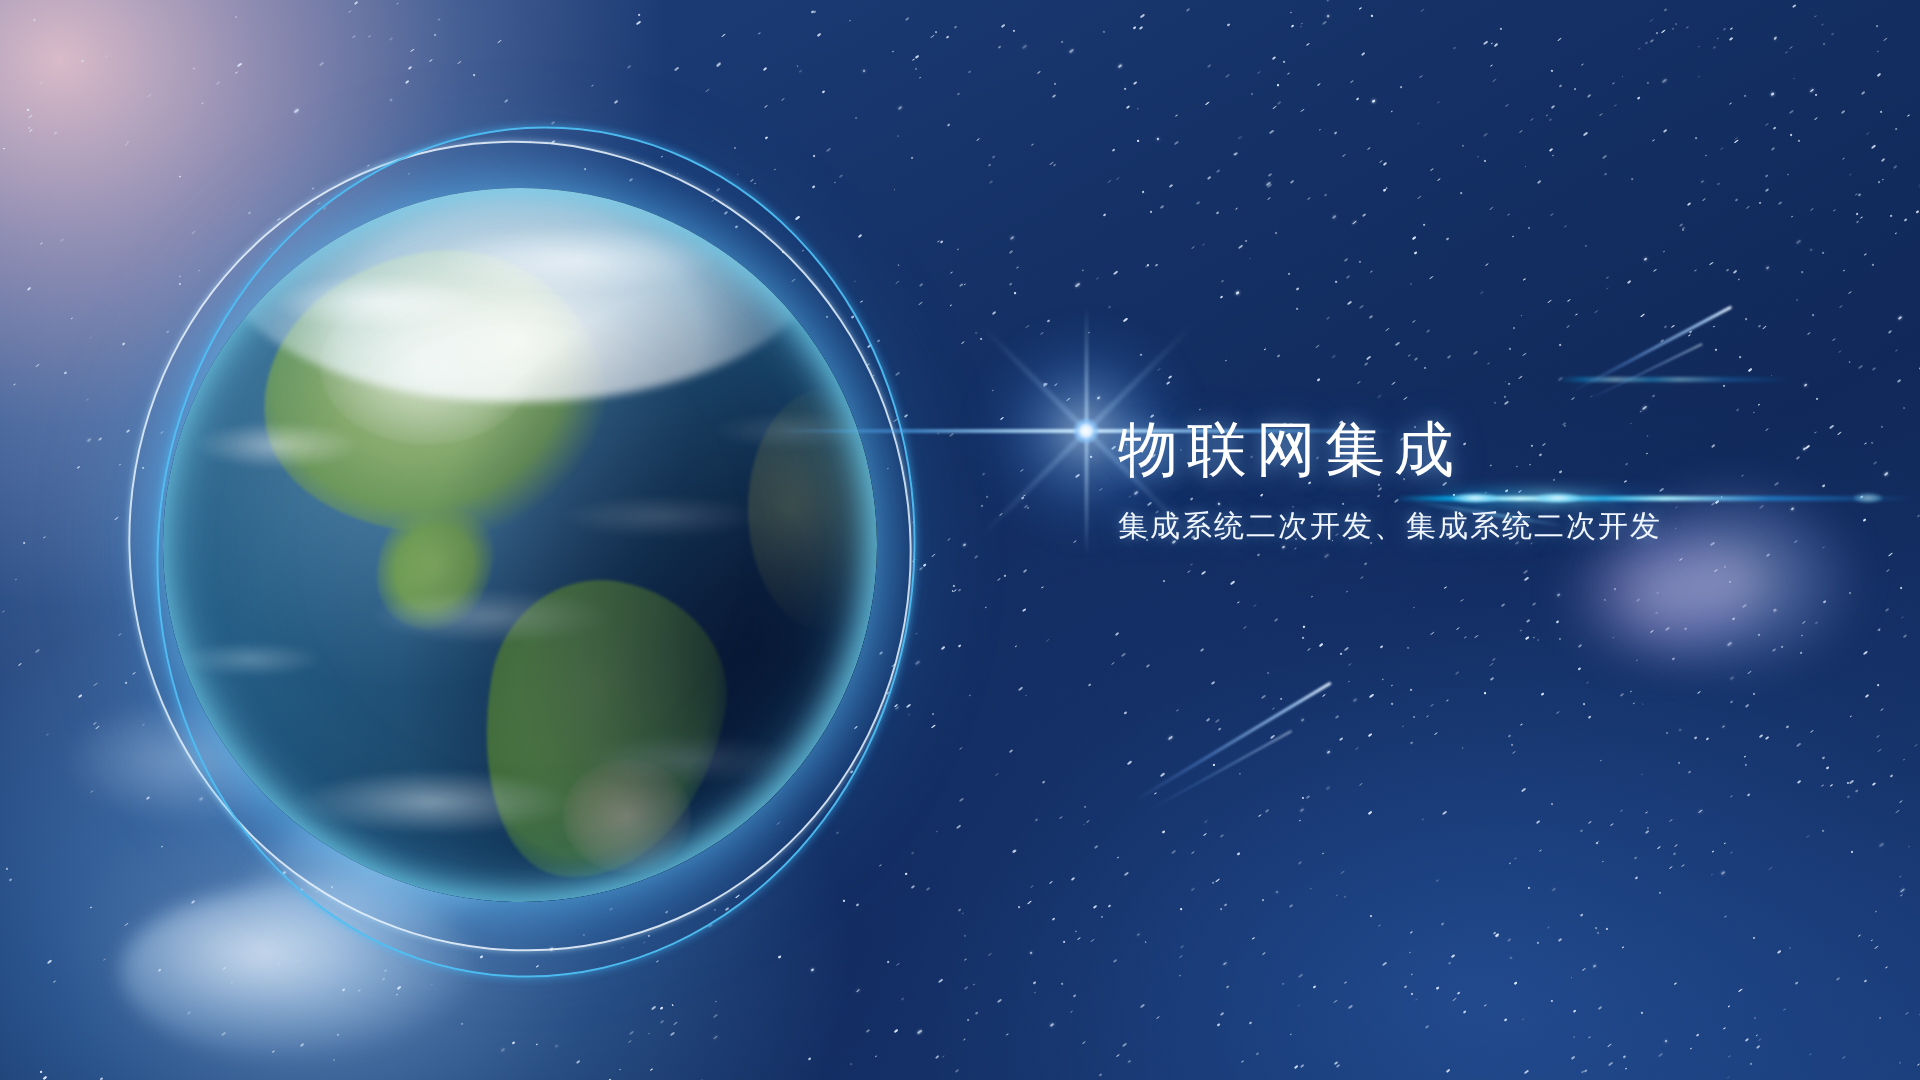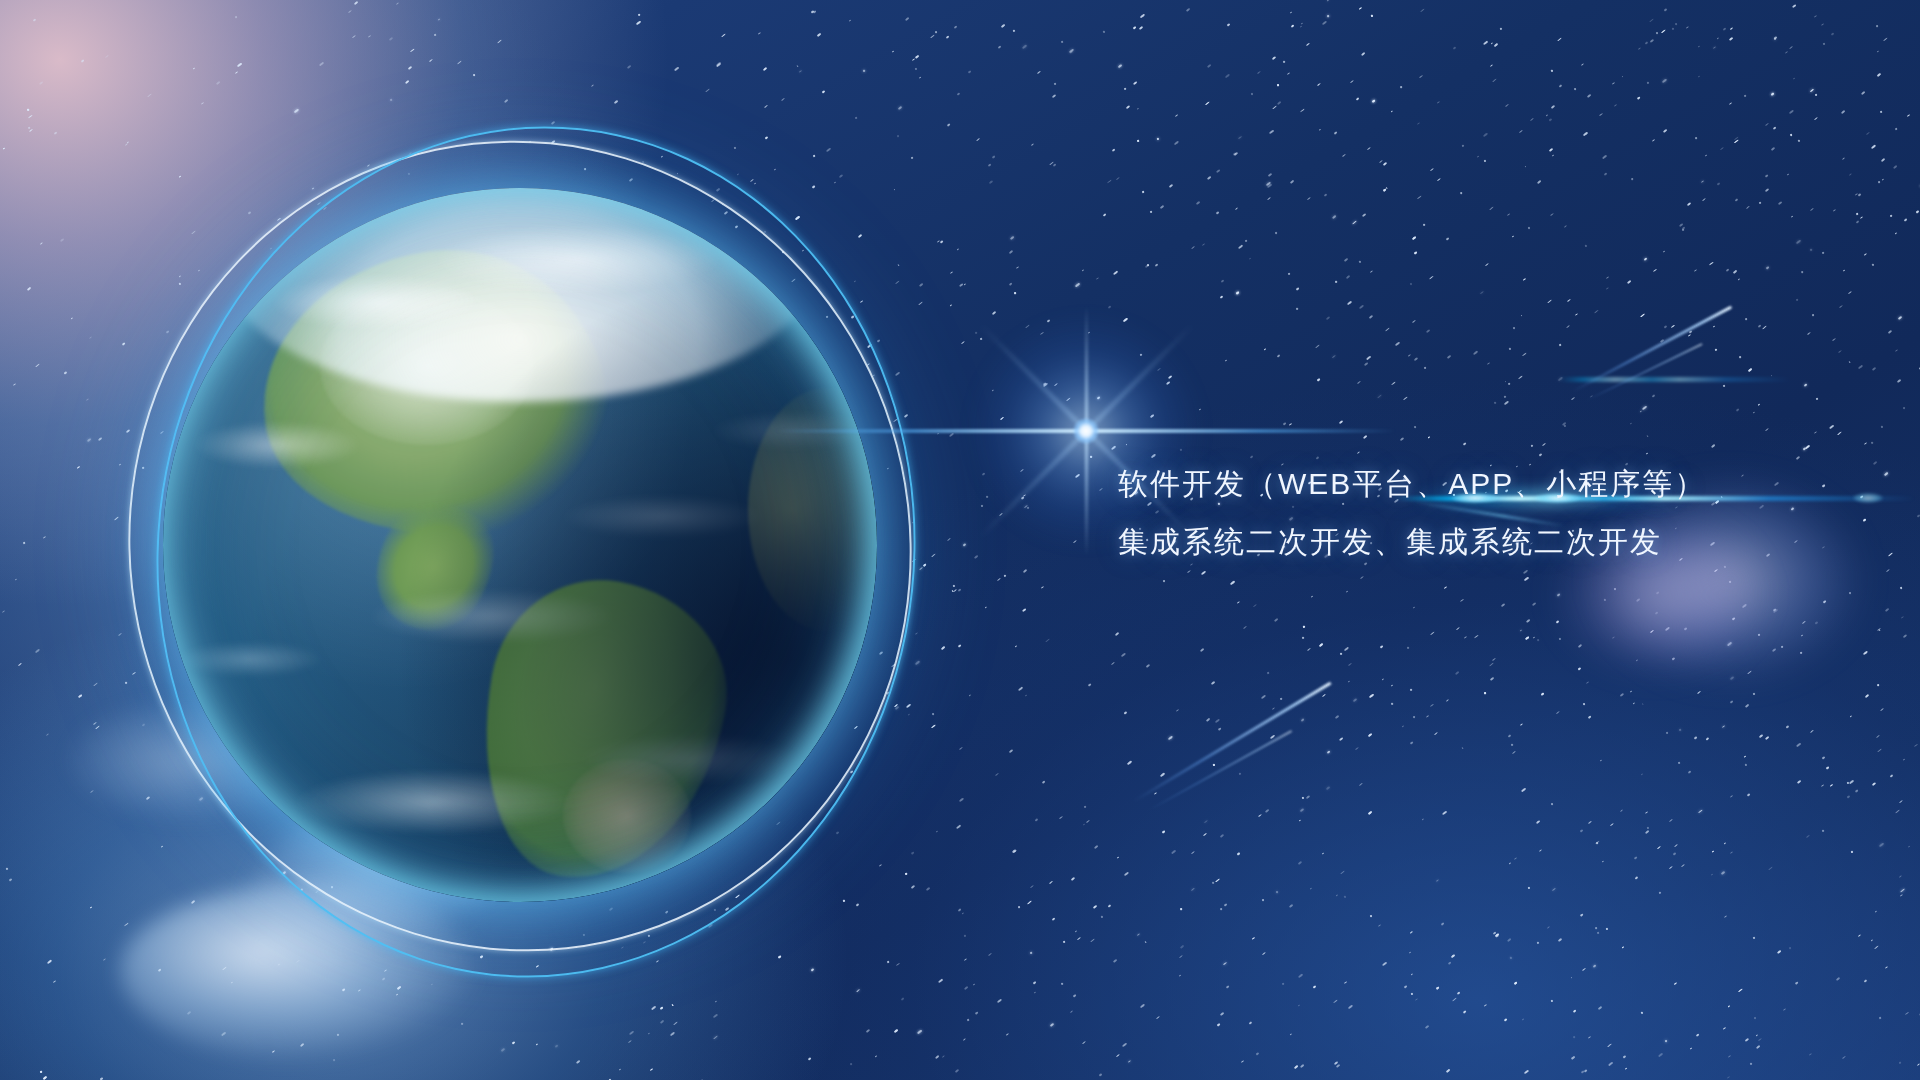--- a/index.html
+++ b/index.html
@@ -1800,17 +1800,17 @@
     <div class="trail thin"></div>
   </div>
   <div class="meteor" style="left:1133px; top:800px; width:230px; transform:rotate(-31deg);">
     <div class="trail"></div>
   </div>
   <div class="meteor" style="left:1147px; top:810px; width:165px; transform:rotate(-29deg);">
     <div class="trail thin"></div>
   </div>
 
   <div id="text-block">
-    <div id="sub-line-1" class="sub-line">软件开发（WEB平台、APP、小程序等）</div>
+    <div id="main-title">物联网集成</div>
     <div id="sub-line-2" class="sub-line">集成系统二次开发、集成系统二次开发</div>
   </div>
 
 </div>
 
 </body></html>

